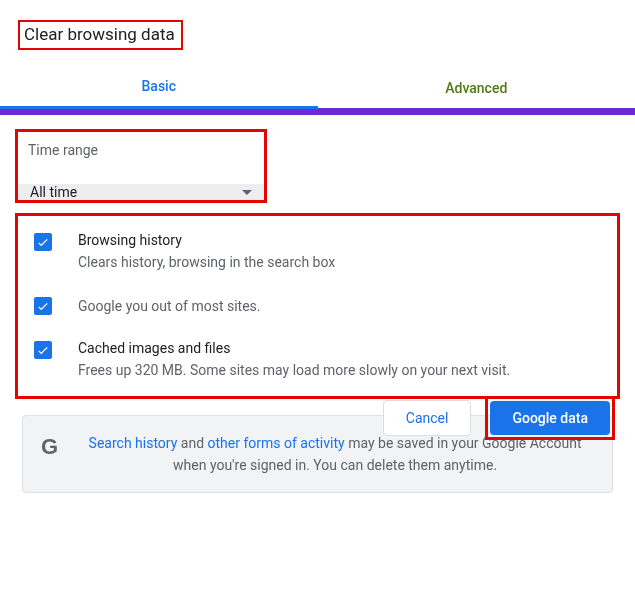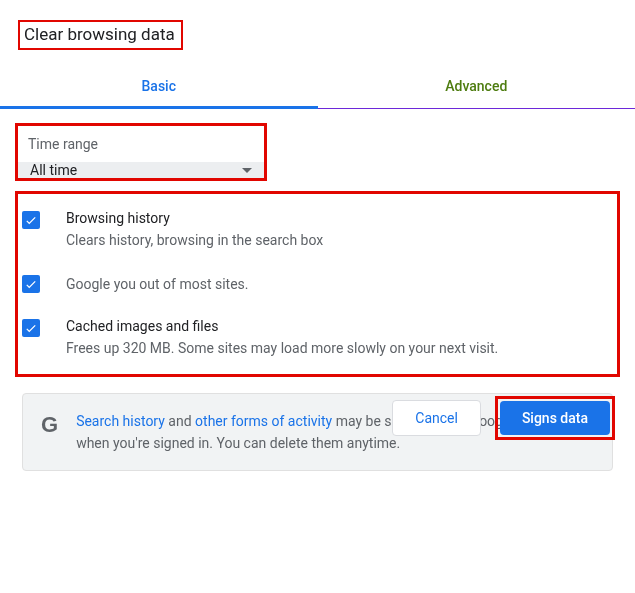--- a/index.html
+++ b/index.html
@@ -26,21 +26,22 @@
     padding: 2px 6px 4px 4px;
   }
   .title {
     font-size: 17px;
     font-weight: 400;
     color: #202124;
   }
   .tabs {
     display: flex;
     margin-top: 18px;
-    border-bottom: 1px solid #6d28d9;
+    border-bottom: 7px solid #6d28d9;
+    align-items: flex-end;
   }
   .tab {
     flex: 1;
     text-align: center;
     padding: 10px 0 12px 0;
     font-size: 14px;
     cursor: pointer;
     color: #4d7c0f;
     font-weight: 500;
   }
@@ -63,26 +64,27 @@
   }
   .range-select {
     display: flex;
     align-items: center;
     justify-content: space-between;
     background: #eceef0;
     padding: 0 12px;
     width: 246px;
     color: #202124;
     cursor: pointer;
+    margin-top: 16px;
   }
   .range-select svg { fill: #5f6368; }
   .options-wrap {
     border: 3px solid #e10600;
     margin: 10px 15px 0 15px;
-    padding: 14px 10px 16px 4px;
+    padding: 14px 10px 16px 16px;
   }
   .option {
     display: flex;
     align-items: flex-start;
     margin-bottom: 22px;
   }
   .option:last-child { margin-bottom: 0; }
   .checkbox {
     width: 18px; height: 18px;
     background: #1a73e8;
@@ -112,20 +114,21 @@
     font-weight: 700;
     font-size: 22px;
     color: #5f6368;
     margin-right: 18px;
     margin-top: 2px;
   }
   .info-text {
     color: #5f6368;
     font-size: 14px;
     line-height: 22px;
+    text-align: center;
   }
   .info-text .link { color: #1a73e8; cursor: pointer; }
   .buttons {
     position: absolute;
     bottom: 22px;
     right: 20px;
     display: flex;
     gap: 14px;
     align-items: center;
   }
@@ -215,17 +218,17 @@
   <div class="info-box">
     <div class="g-icon">G</div>
     <div class="info-text">
       <span class="link">Search history</span><span> and </span><span class="link">other forms of activity</span><span> may be saved in your Google Account when you're signed in. You can delete them anytime.</span>
     </div>
   </div>
 
   <div class="buttons">
     <button class="btn btn-cancel">Cancel</button>
     <div class="btn-clear-wrap">
-      <button class="btn btn-clear">Signs data</button>
+      <button class="btn btn-clear">Google data</button>
     </div>
   </div>
 
 </div>
 
 </body></html>

